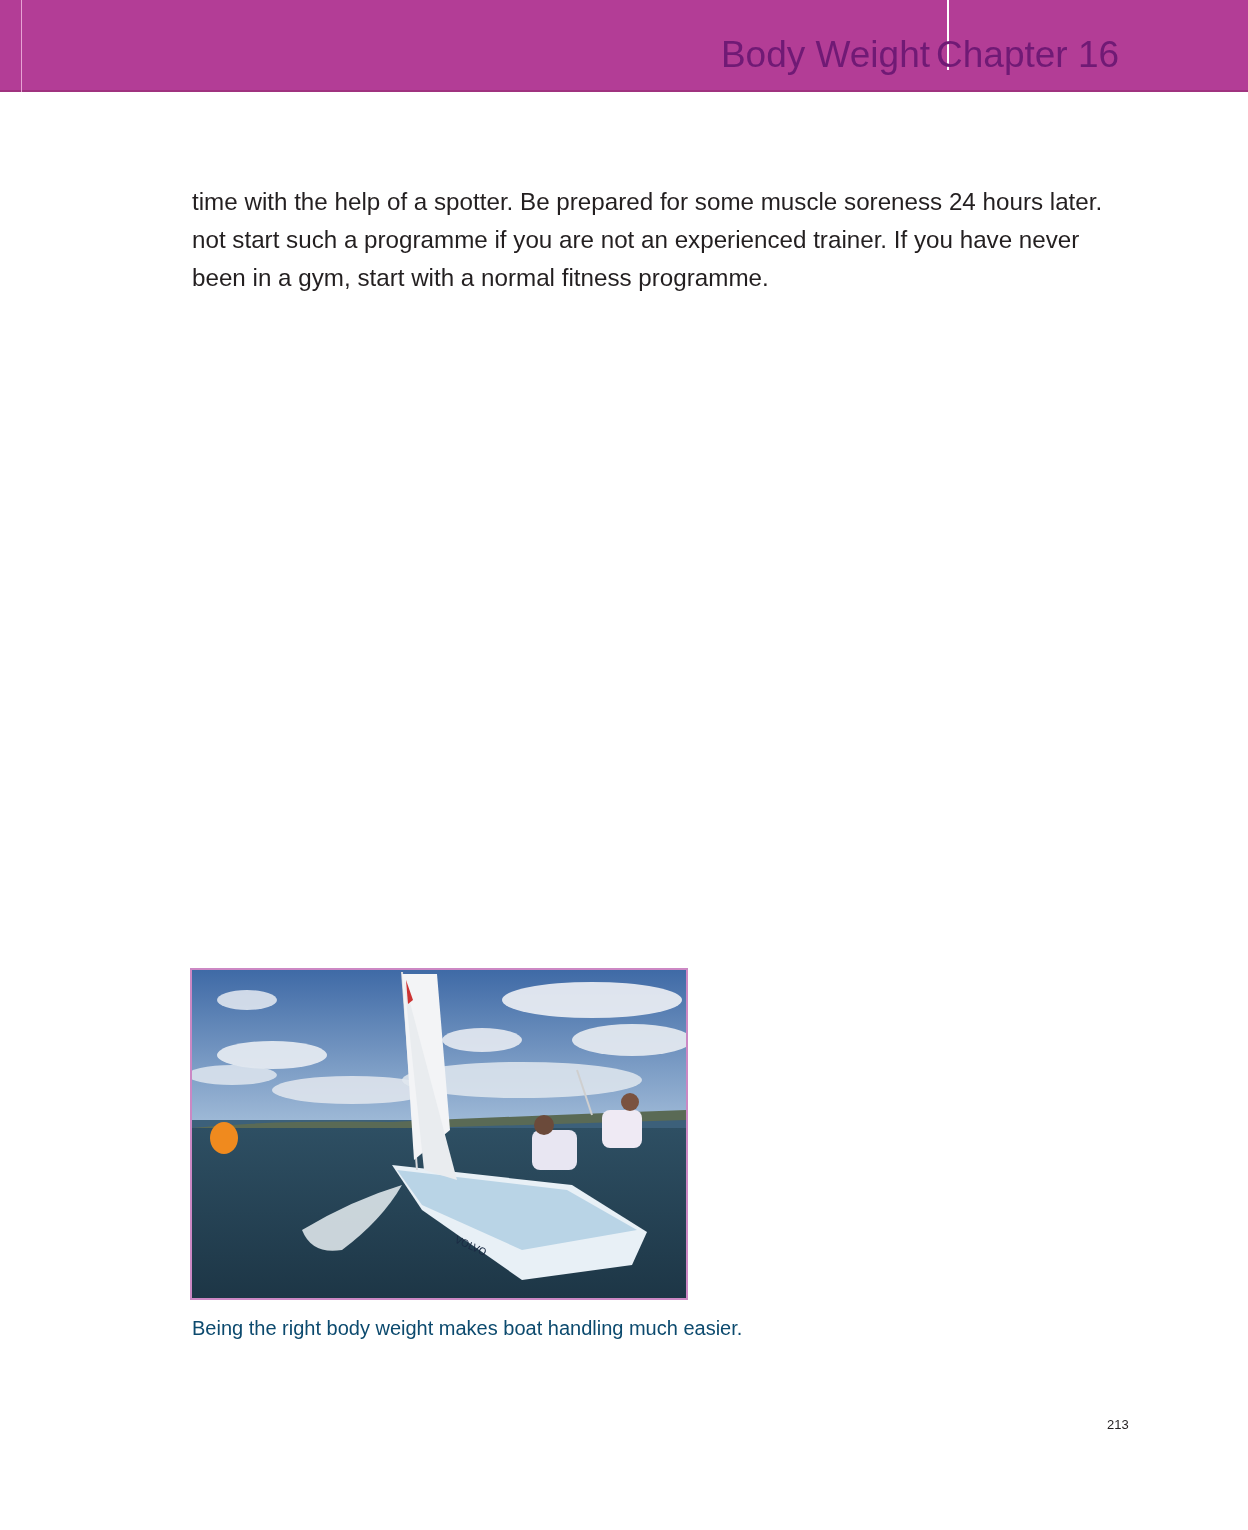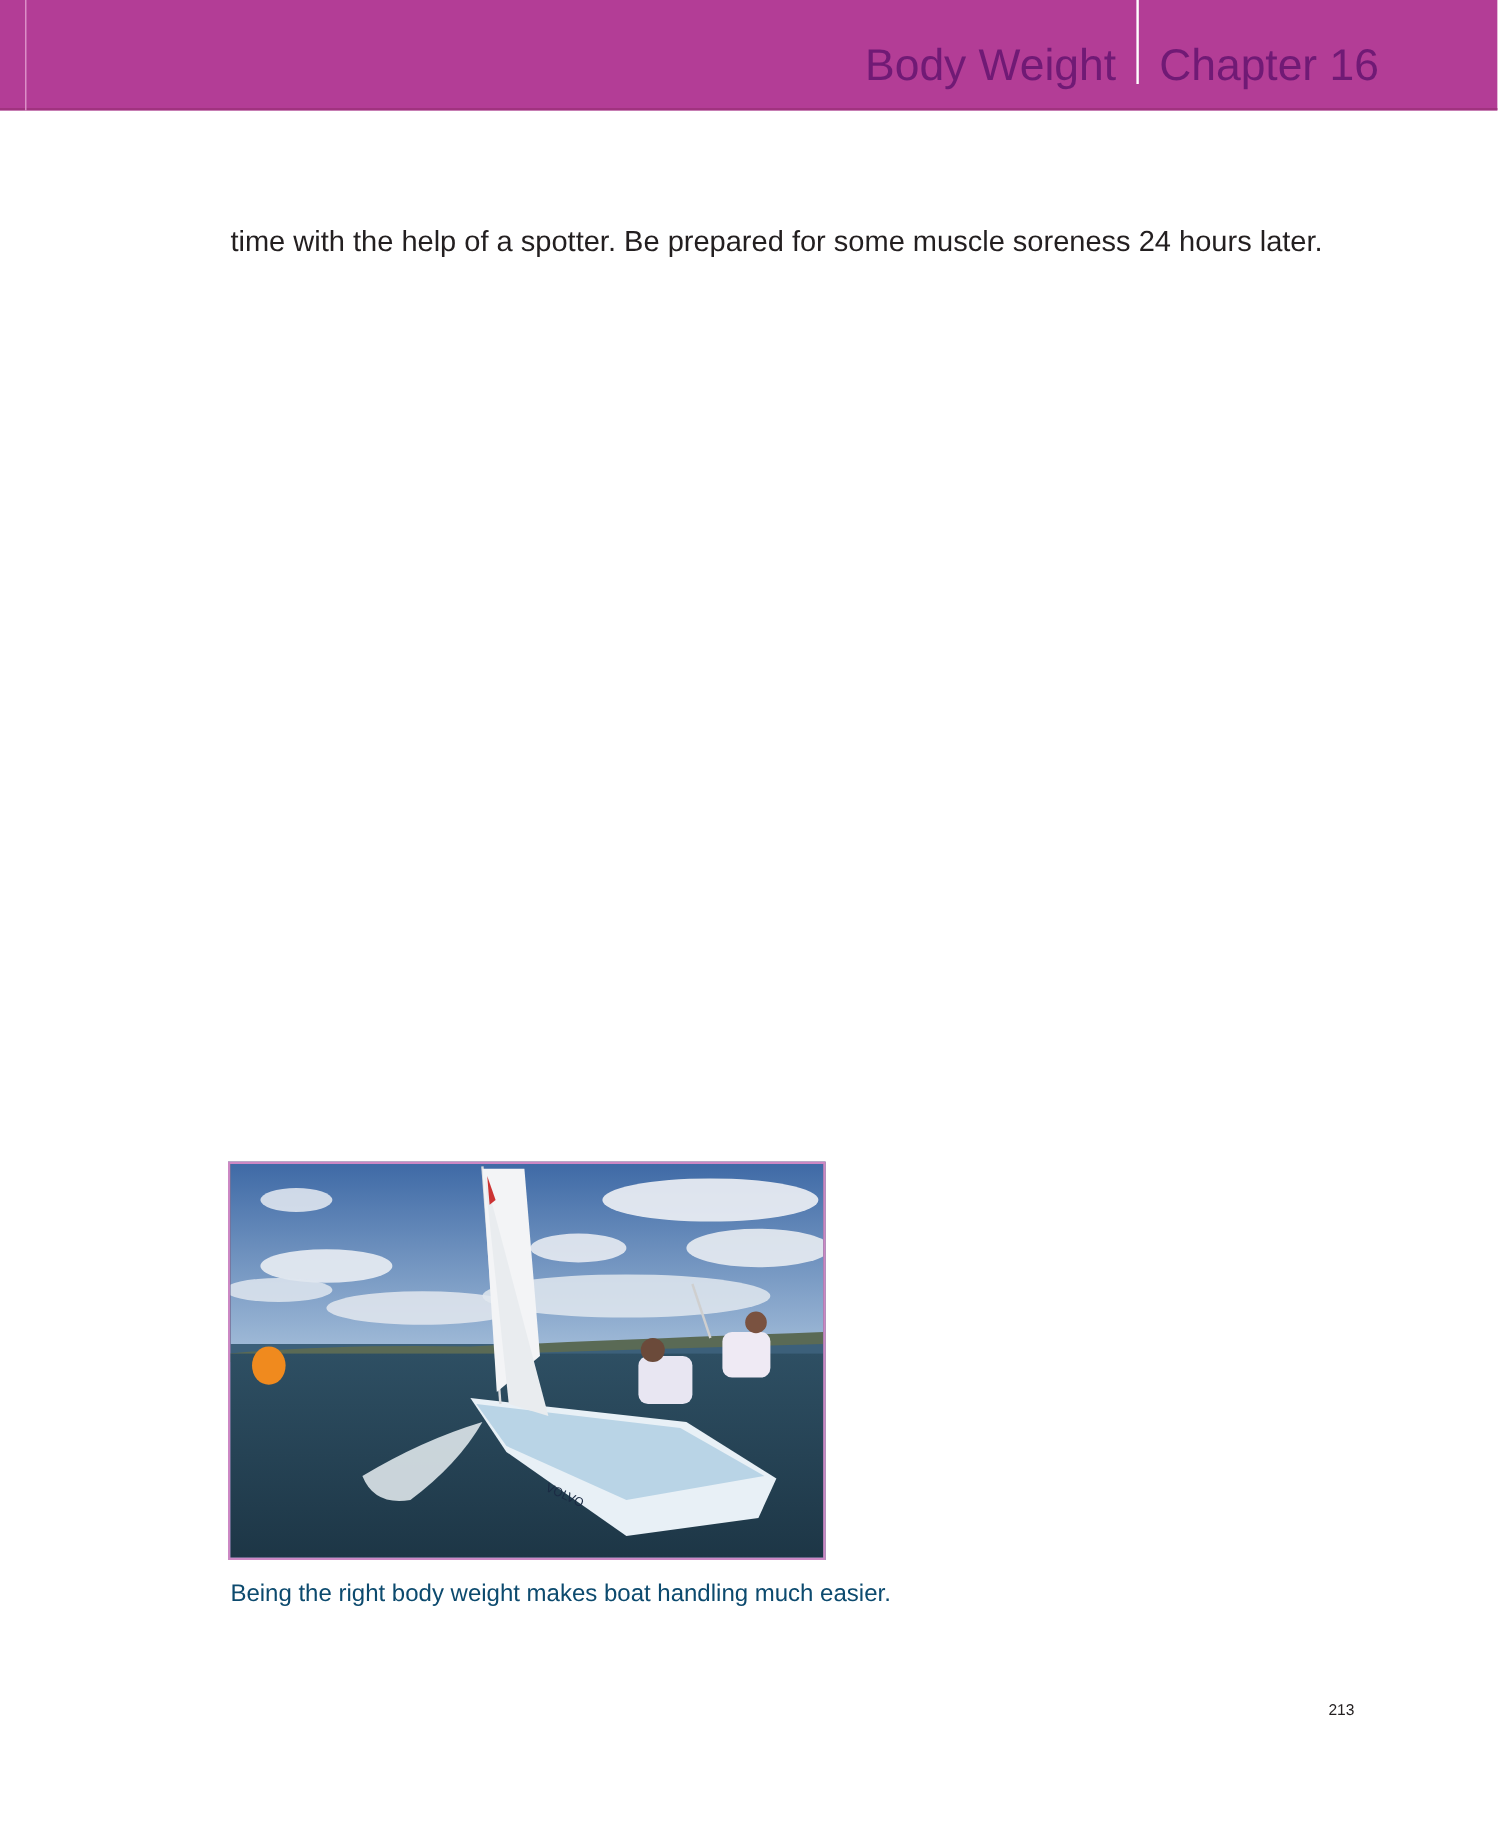--- a/index.html
+++ b/index.html
@@ -15,21 +15,21 @@
     position: absolute; left: 21px; top: 0; width: 1px; height: 92px; background: #e7a3d4;
   }
   .header-sep {
     position: absolute; left: 947px; top: 0; width: 2px; height: 70px; background: #ffffff;
   }
   .header-title {
     position: absolute; top: 34px; color: #701a75; font-size: 37px; font-weight: normal;
     letter-spacing: 0px; white-space: nowrap;
   }
   .header-title.section { right: 318px; }
-  .header-title.chapter { left: 966px; }
+  .header-title.chapter { left: 936px; }
   .body-text {
     position: absolute; left: 192px; top: 183px; width: 960px;
     font-size: 24.2px; line-height: 38px; color: #231f20;
   }
   .body-text .line { display: block; white-space: nowrap; }
   .photo-frame {
     position: absolute; left: 190px; top: 968px; width: 494px; height: 328px;
     border: 2px solid #cc88c4; background: #3c607a; overflow: hidden;
   }
   .caption {
@@ -43,20 +43,22 @@
 <body>
 
 <div class="header-band"></div>
 <div class="header-edge-line"></div>
 <div class="header-title section">Body Weight</div>
 <div class="header-sep"></div>
 <div class="header-title chapter">Chapter 16</div>
 
 <div class="body-text">
   <span class="line">time with the help of a spotter. Be prepared for some muscle soreness 24 hours later.</span>
+  <span class="line">not start such a programme if you are not an experienced trainer. If you have never</span>
+  <span class="line">been in a gym, start with a normal fitness programme.</span>
 </div>
 
 <div class="photo-frame">
   <svg width="494" height="328" viewBox="0 0 494 328">
     <defs>
       <linearGradient id="sky" x1="0" y1="0" x2="0" y2="1">
         <stop offset="0" stop-color="#3f6aa6"></stop>
         <stop offset="1" stop-color="#9db8d6"></stop>
       </linearGradient>
       <linearGradient id="sea" x1="0" y1="0" x2="0" y2="1">

